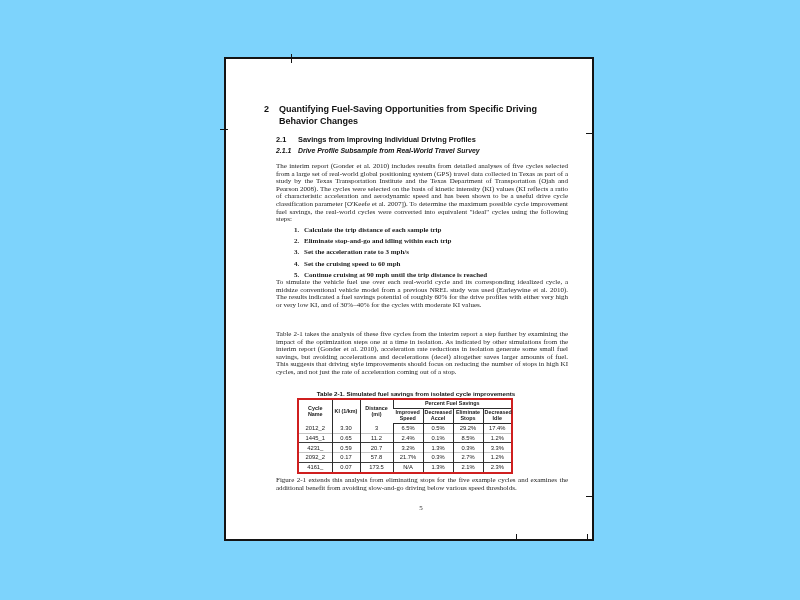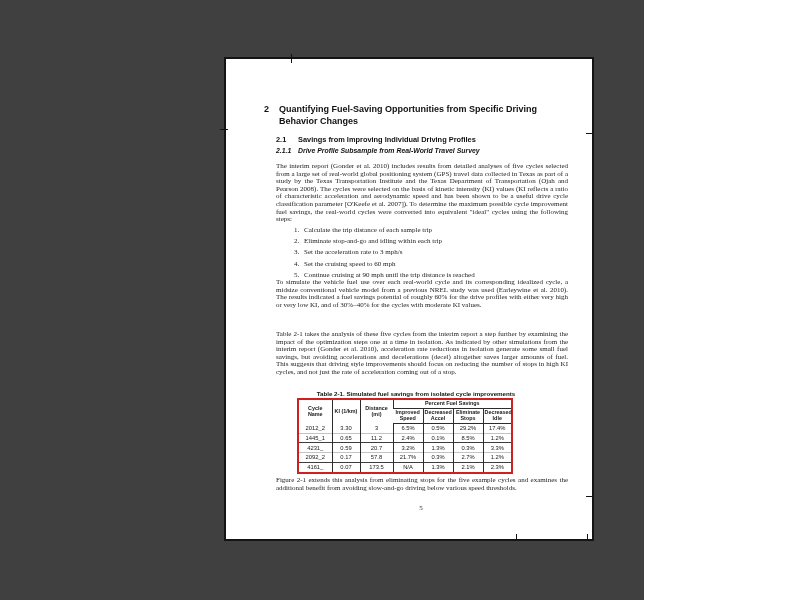--- a/index.html
+++ b/index.html
@@ -1,16 +1,16 @@
 <!DOCTYPE html>
 <html><head>
 <meta charset="utf-8">
 <style>
   html,body{margin:0;padding:0;background:#ffffff;}
-  .canvas{position:relative;width:644px;height:600px;background:#404040;overflow:hidden;
+  .canvas{position:relative;width:800px;height:600px;background:#7dd3fc;overflow:hidden;
           font-family:"Liberation Serif", serif;color:#1e1e1e;}
   .page{position:absolute;left:224px;top:57px;width:370px;height:484px;
         box-sizing:border-box;border:2px solid #141414;background:#fff;
         filter:blur(0.2px);}
   
   .tick{position:absolute;background:#141414;}
   .tick-top{left:65px;top:-5px;width:1px;height:9px;}
   .tick-left{left:-6px;top:70px;width:8px;height:1px;}
   .tick-right-1{right:-1px;top:74px;width:7px;height:1px;}
   .tick-right-2{right:-1px;top:437px;width:7px;height:1px;}
@@ -30,21 +30,21 @@
       font-size:6.9px;color:#111;}
   .h3 .num{display:inline-block;width:22px;}
 
   .para{font-size:7px;line-height:7.6px;text-align:justify;color:#232323;}
   .p1{top:97px;margin-top:7px;}
   .p2{top:220px;}
   .p3{top:272px;}
   .p4{top:418px;}
 
   .steps{top:168px;left:56px;width:270px;font-size:7px;line-height:7.6px;color:#232323;}
-  .step{margin-bottom:3.6px;}
+  .step{margin-bottom:3.6px;font-weight:bold;}
   .step .snum{display:inline-block;width:10px;}
 
   .tbl-caption{top:331px;left:71px;width:214px;text-align:center;
       font-family:"Liberation Sans",sans-serif;font-weight:bold;font-size:6.2px;color:#111;}
 
   table.savings{position:absolute;left:71px;top:339px;width:214px;
       border-collapse:collapse;table-layout:fixed;
       font-family:"Liberation Sans",sans-serif;color:#1a1a1a;}
   table.savings th, table.savings td{padding:1px 1px;text-align:center;vertical-align:middle;}
   table.savings th{font-weight:bold;font-size:5.4px;line-height:5.9px;}

